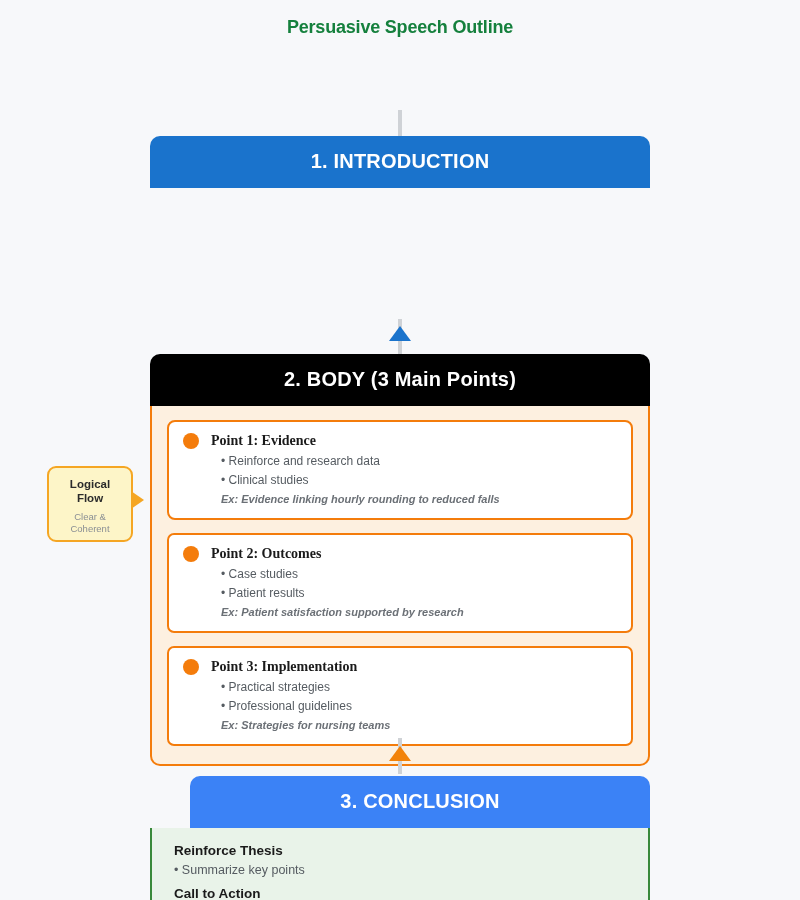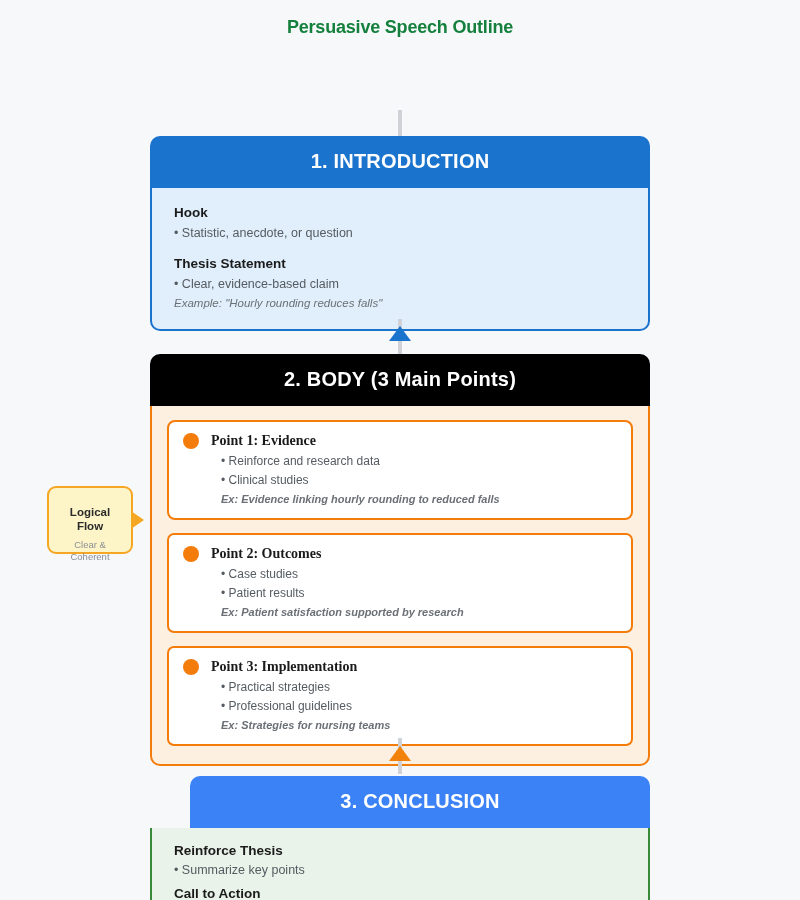--- a/index.html
+++ b/index.html
@@ -148,28 +148,28 @@
     color: #6b7076;
     font-style: italic;
     margin-top: 6px;
     font-weight: bold;
   }
 
   
   .callout {
     position: absolute;
     left: 47px;
-    top: 448px;
+    top: 428px;
     width: 86px;
-    height: 68px;
+    height: 76px;
     background: #fdf5c8;
     border: 2px solid #f5a623;
     border-radius: 9px;
     text-align: center;
-    padding-top: 17px;
+    padding-top: 9px;
   }
   .callout-title {
     font-size: 11.5px;
     font-weight: bold;
     color: #2b2b2b;
     line-height: 1.25;
     width: 60px;
     margin: 0 auto;
   }
   .callout-sub {
@@ -195,34 +195,20 @@
 <body>
 
 <div class="page-title">Persuasive Speech Outline</div>
 
 <div class="canvas">
 
   <div class="conn-line" style="top:72px; height:26px;"></div>
 
   <div class="section intro" style="top:98px;">
     <div class="sec-header">1. INTRODUCTION</div>
-    <div class="sec-body">
-
-      <div class="blk-group">
-        <div class="blk-title">Hook</div>
-        <div class="blk-bullet">• Statistic, anecdote, or question</div>
-      </div>
-
-      <div class="blk-group">
-        <div class="blk-title">Thesis Statement</div>
-        <div class="blk-bullet">• Clear, evidence-based claim</div>
-        <div class="blk-example">Example: "Hourly rounding reduces falls"</div>
-      </div>
-
-    </div>
   </div>
 
   <div class="conn-line" style="top:281px; height:35px;"></div>
   <div class="conn-arrow blue" style="top:288px;"></div>
 
   <div class="section bodysec" style="top:316px;">
     <div class="sec-header">2. BODY (3 Main Points)</div>
     <div class="sec-body">
 
       <div class="point-card">

